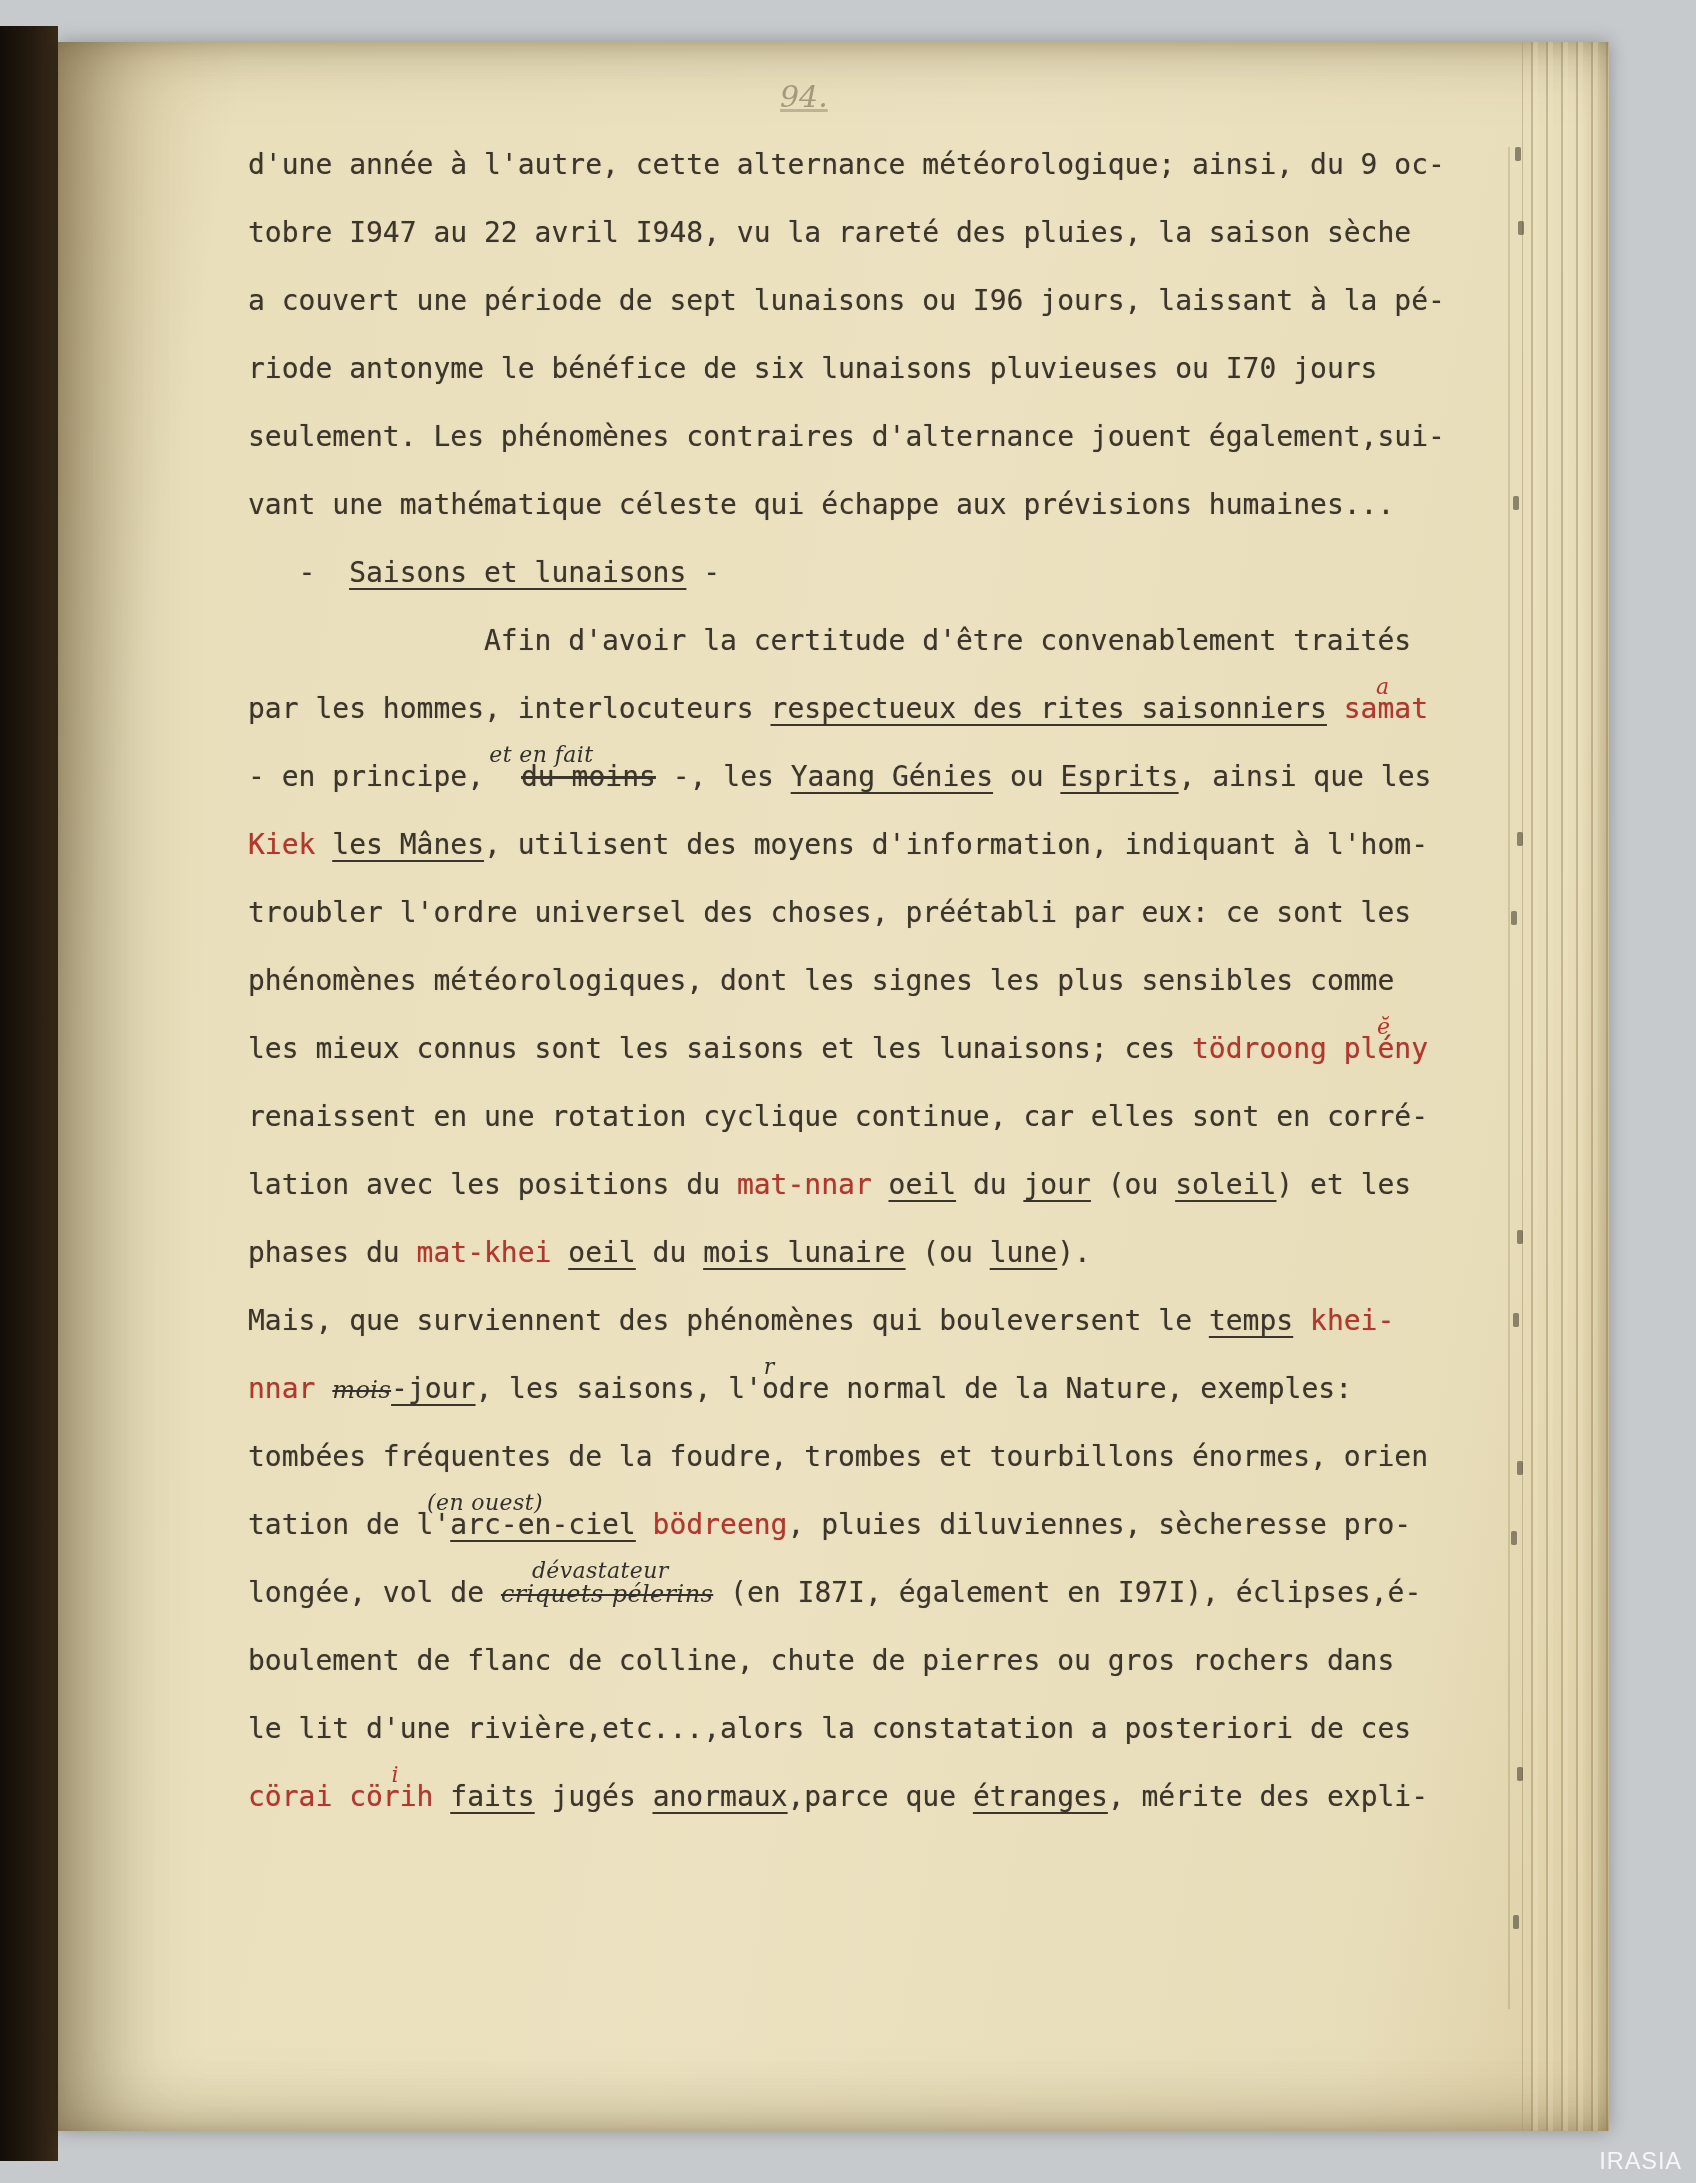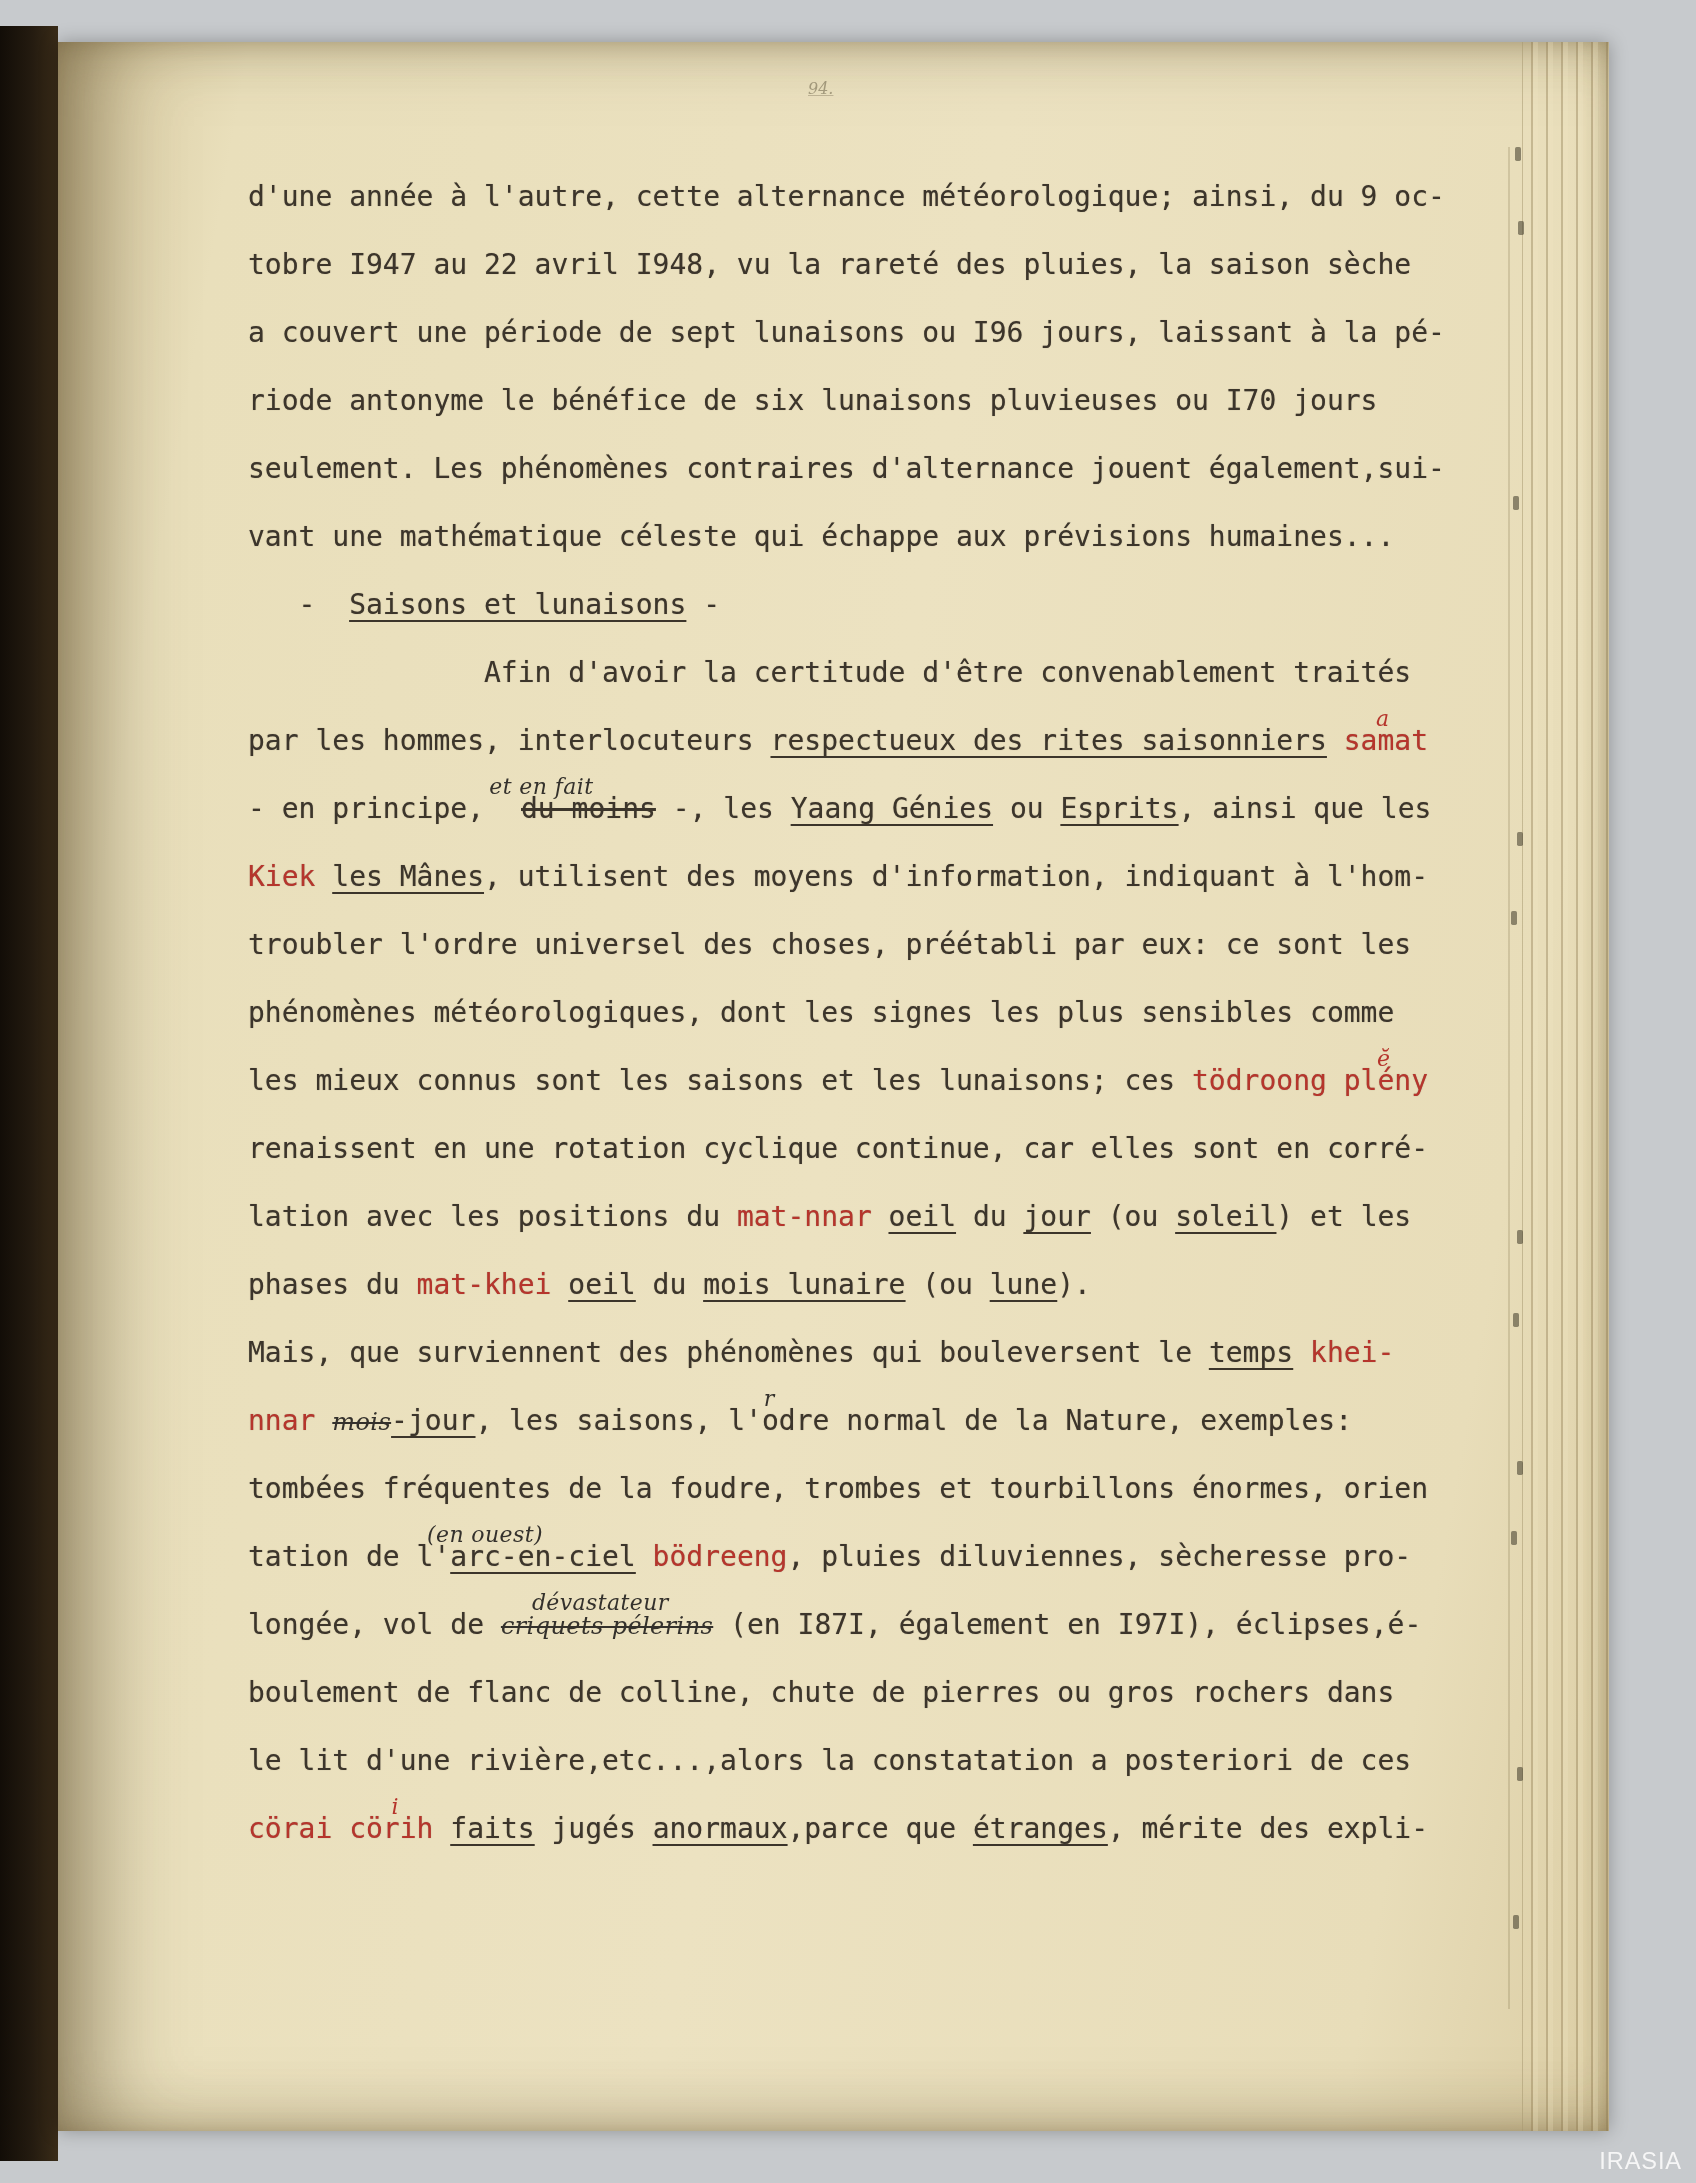--- a/index.html
+++ b/index.html
@@ -36,28 +36,28 @@
   .edge-mark {
     position:absolute; width:6.1px; height:14px;
     background:rgba(62,56,40,0.55); border-radius:1.7px;
   }
   .crease {
     position:absolute; top:105px; bottom:122px; width:1.7px;
     background:rgba(120,104,66,0.22);
   }
   
   .page-number {
-    position:absolute; left:750px; top:37px;
+    position:absolute; left:722px; top:37px;
     font-family:"DejaVu Serif", serif; font-style:italic;
-    font-size:16px; color:rgba(108,98,72,0.55);
+    font-size:30px; color:rgba(108,98,72,0.55);
     text-decoration:underline; text-decoration-color:rgba(108,98,72,0.35);
   }
   
   .text-block {
-    position:absolute; left:190px; top:121px; width:1328px;
+    position:absolute; left:190px; top:89px; width:1328px;
     font-size:28px; color:#3c352b;
     text-shadow:0 0 0.9px rgba(60,50,40,0.45);
   }
   .tline { height:68px; line-height:68px; white-space:pre; position:relative; }
   .seg { }
   .seg-u  { text-decoration:underline; text-decoration-thickness:2.2px; text-underline-offset:6.1px; }
   .seg-ru { color:#b6352c; text-decoration-thickness:2.2px; text-underline-offset:6.1px; }
   .seg-st { text-decoration:line-through; text-decoration-thickness:2.6px;margin-left:37px; }
   .seg-hw, .seg-hwst, .seg-hwa {
     font-family:"DejaVu Serif", serif; font-style:italic;

